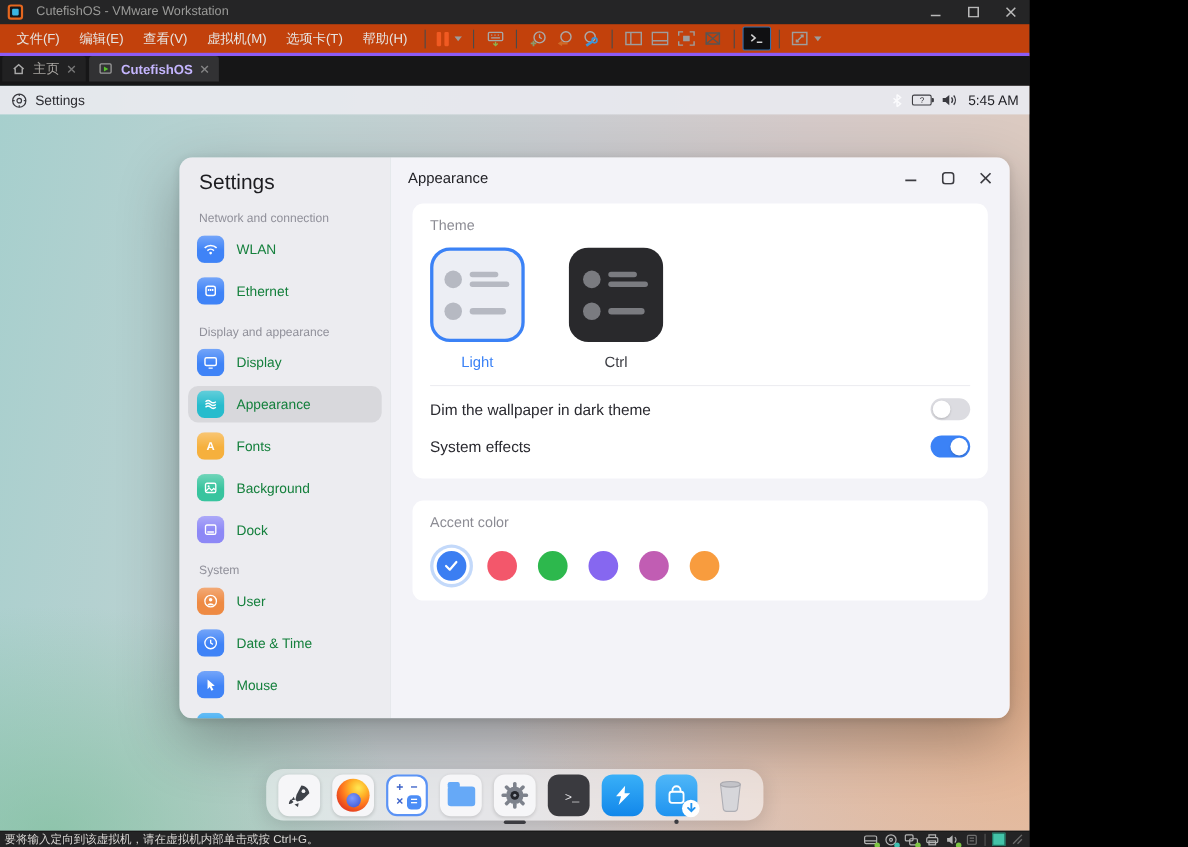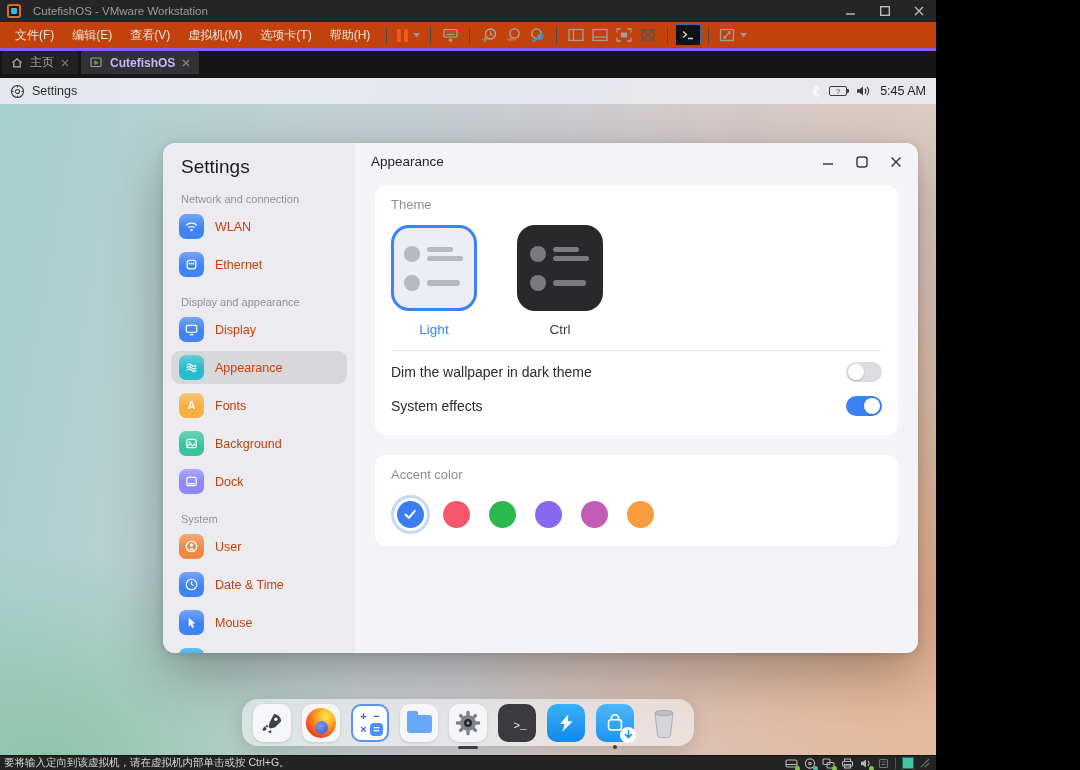--- a/index.html
+++ b/index.html
@@ -48,21 +48,21 @@
 
   
   .win{position:absolute;left:163px;top:65px;width:755px;height:510px;border-radius:12px;overflow:hidden;display:flex;box-shadow:0 20px 55px rgba(0,0,0,.30),0 2px 8px rgba(0,0,0,.12);z-index:20;}
   .sidebar{width:192px;background:#ececf0;padding:13px 8px 0 8px;flex:0 0 auto;}
   .side-title{font-size:19px;font-weight:500;color:#1c1c20;padding-left:10px;}
   .sec-label{font-size:11px;color:#90909a;padding-left:10px;margin-top:15px;margin-bottom:2px;}
   .side-item{display:flex;align-items:center;gap:11px;padding:4px 8px;margin:5px 0;border-radius:9px;}
   .side-item.selected{background:#d8d8dc;}
   .side-icon{width:25px;height:25px;border-radius:7px;flex:0 0 auto;display:flex;align-items:center;justify-content:center;
     background:linear-gradient(180deg,rgba(255,255,255,.28),rgba(255,255,255,0) 55%),var(--c,#4a8cf8);}
-  .side-label{font-size:12.5px;color:#c2410c;}
+  .side-label{font-size:12.5px;color:#15803d;}
   .panel{flex:1;background:#f3f3f8;display:flex;flex-direction:column;}
   .panel-titlebar{height:37px;display:flex;align-items:center;padding:0 16px;flex:0 0 auto;}
   .panel-title{font-size:13.5px;color:#222227;flex:1;}
   .pwc{display:flex;align-items:center;gap:22px;}
   .pwc span{display:flex;}
   .panel-body{padding:5px 20px 0 20px;}
   .card{background:#ffffff;border-radius:10px;padding:12px 16px;}
   .card.theme-card{margin-bottom:20px;}
   .muted-label{font-size:13px;color:#8c8c94;}
   .theme-row{display:flex;gap:40px;margin-top:13px;}

